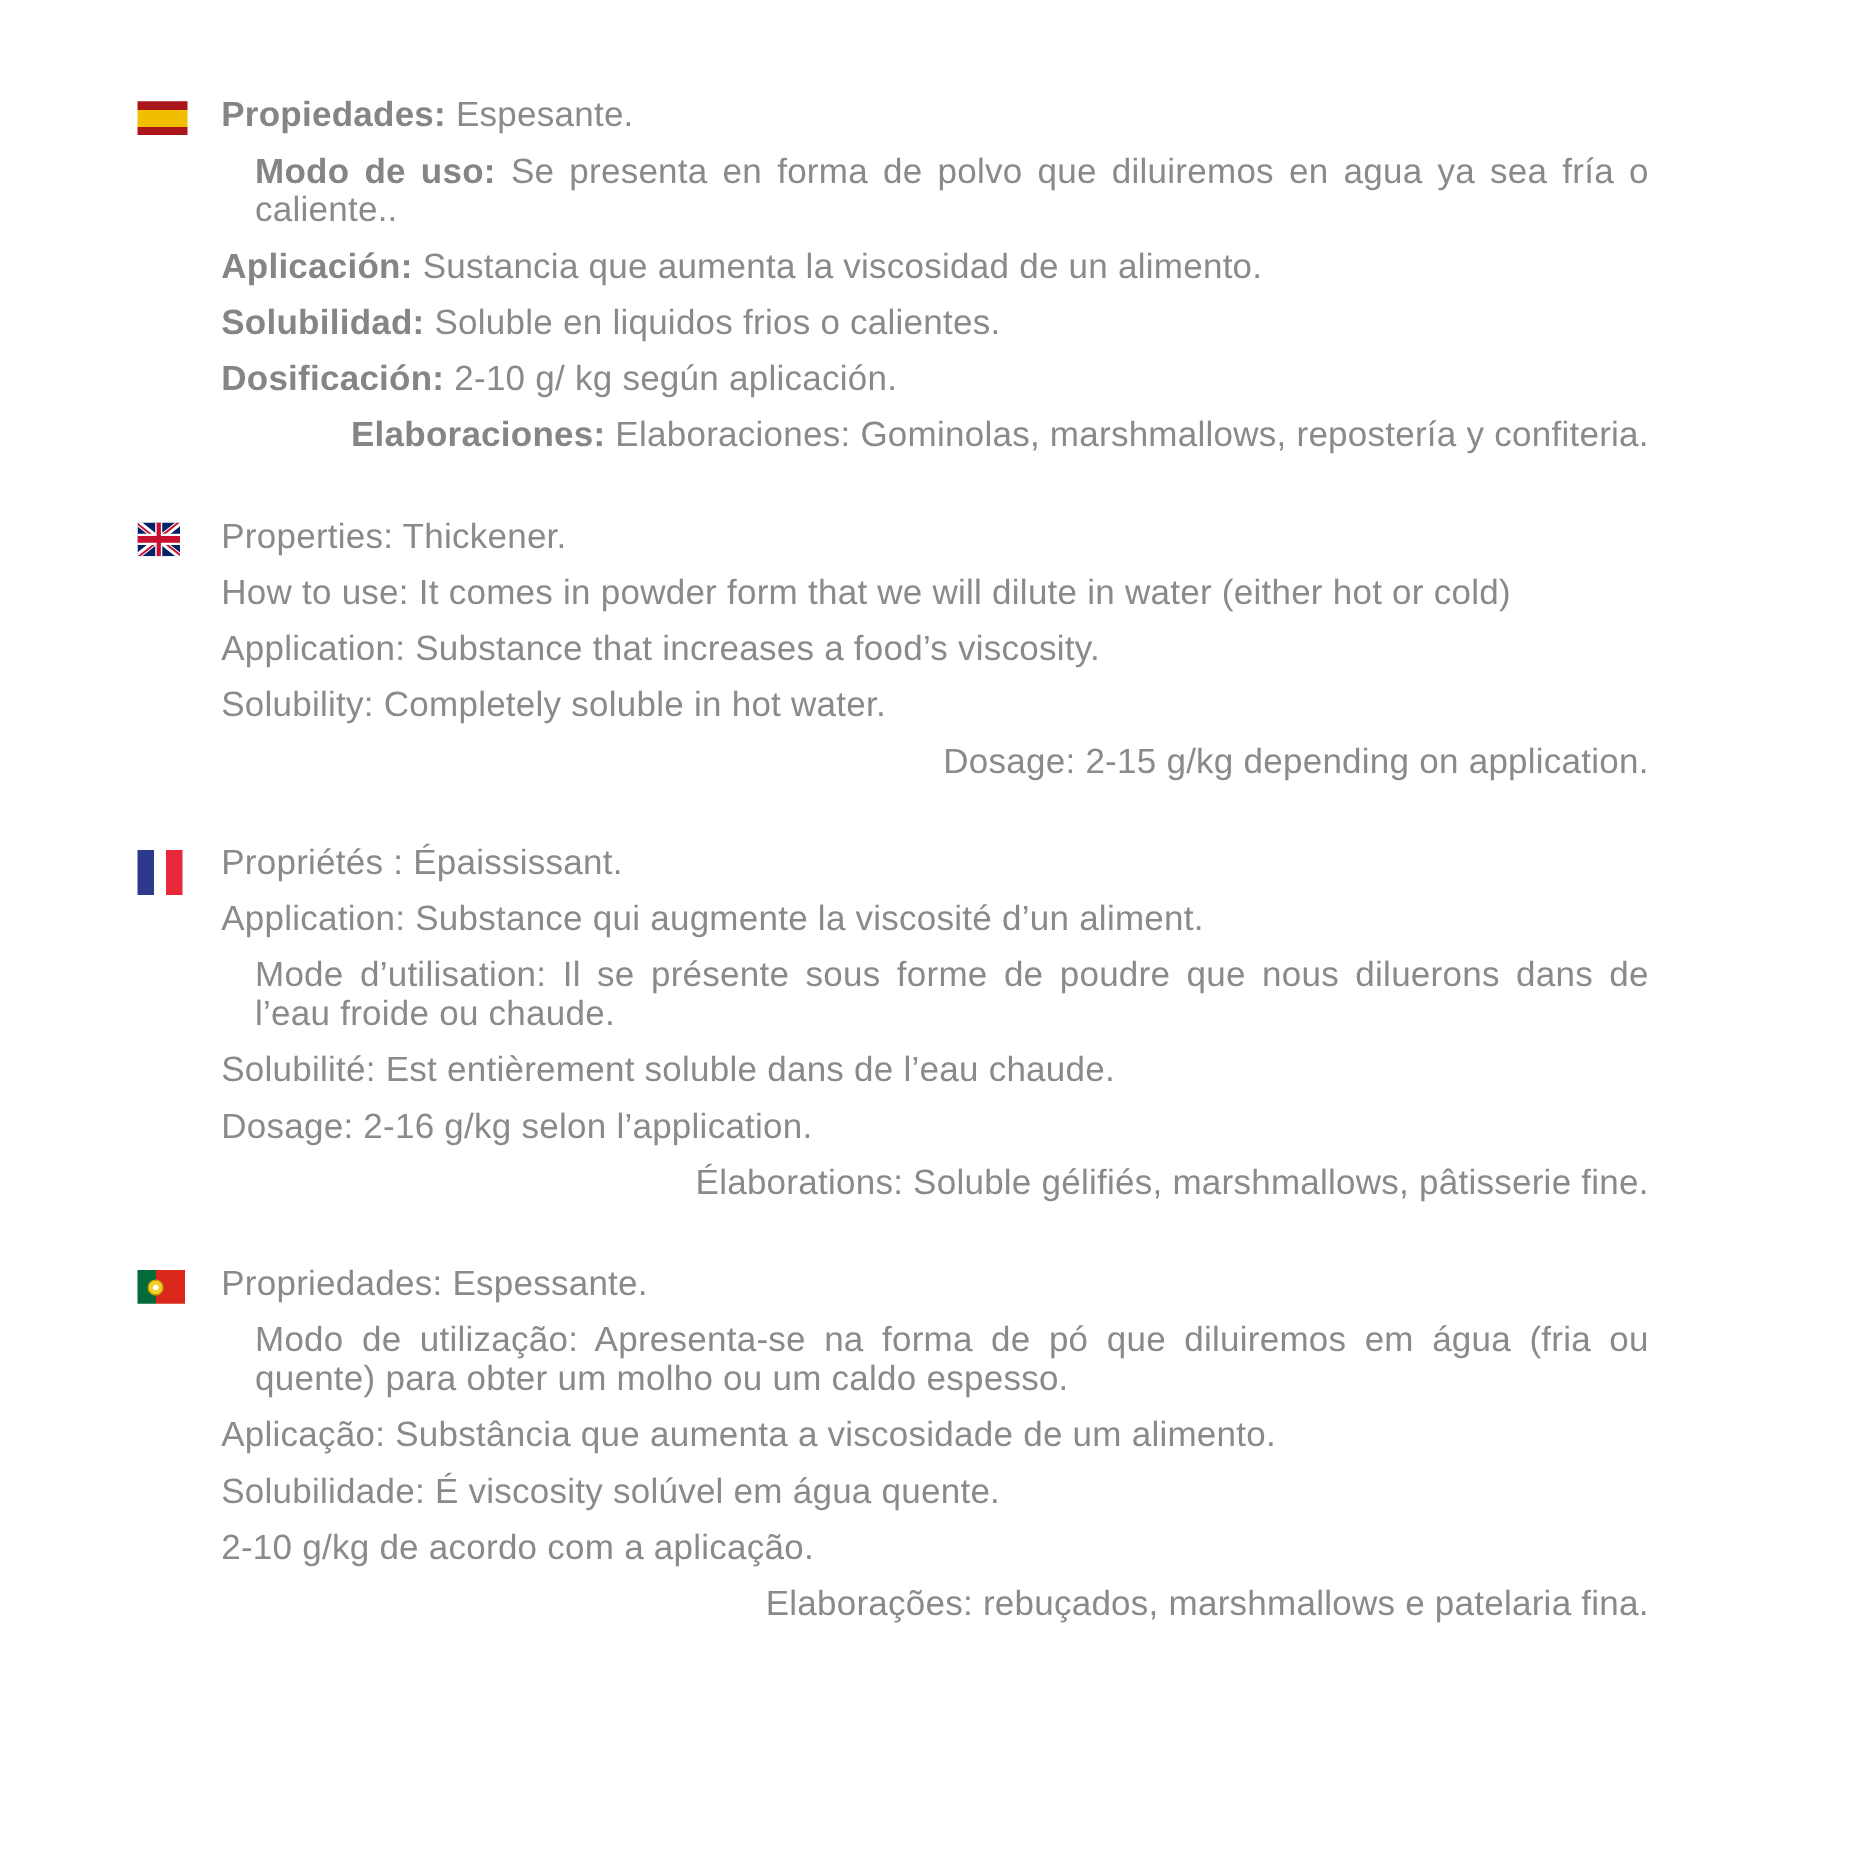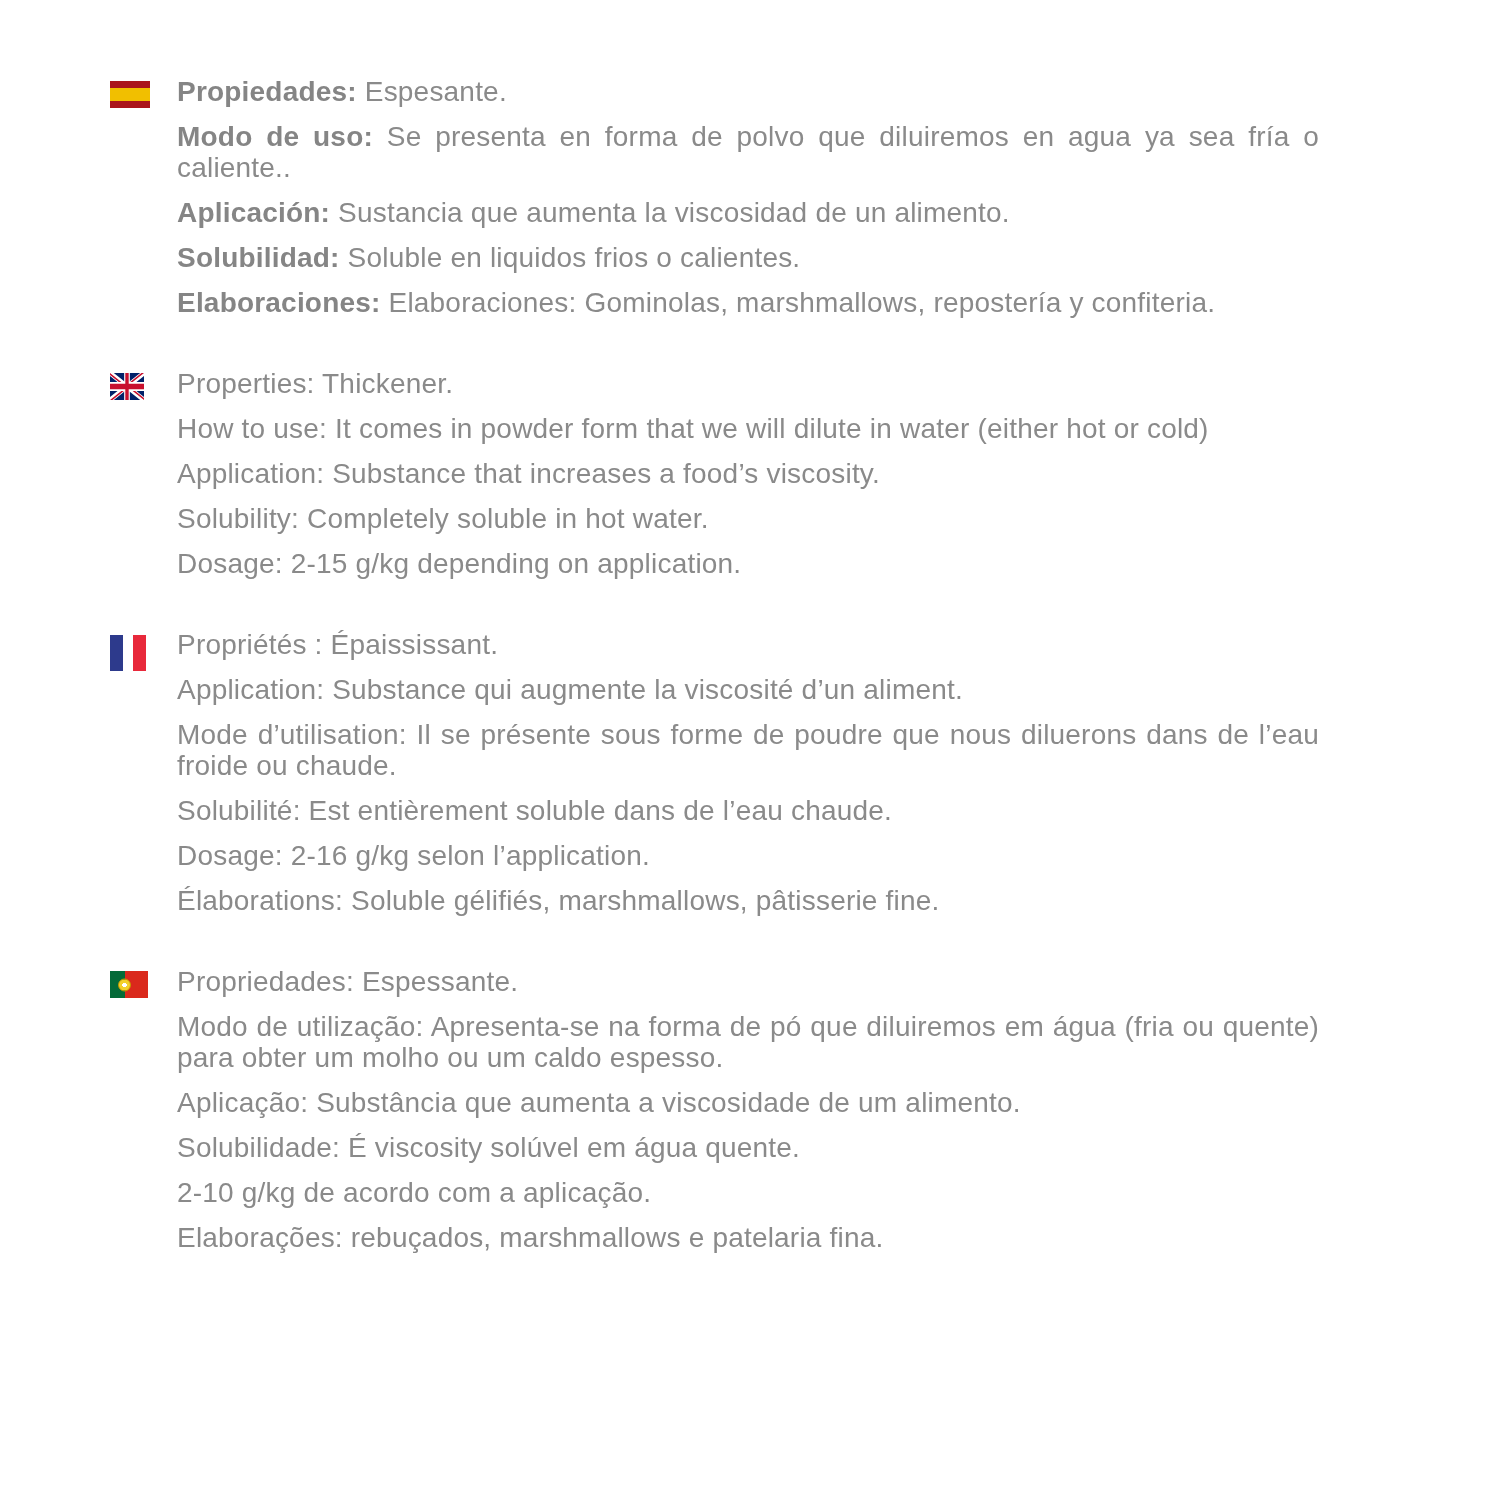--- a/index.html
+++ b/index.html
@@ -31,22 +31,22 @@
     flex: 1;
     min-width: 0;
   }
   .row {
     margin: 0 0 14px 0;
     font-size: 28px;
     line-height: 31px;
     color: #8a8a8a;
     letter-spacing: 0.2px;
   }
-  .row:last-child { margin-bottom: 0; }
-  .row.justify { text-align: justify; }
+  .row:last-child { margin-bottom: 0; text-align: right; }
+  .row.justify { text-align: justify; margin-left: 27px; }
   .lbl-bold { font-weight: 700; color: #858585; }
 
   
   .flag { position: relative; margin-top: 5px; }
   .flag-es {
     width: 40px; height: 27px;
     background: linear-gradient(to bottom,
       #AA151B 0 25%, #F1BF00 25% 75%, #AA151B 75% 100%);
   }
   .flag-gb { width: 34px; height: 27px; }
@@ -79,20 +79,21 @@
 
   <div class="lang-section">
     <div class="flag-col">
       <div class="flag flag-es"></div>
     </div>
     <div class="content-col">
       <p class="row"><span class="lbl-bold">Propiedades:</span> <span>Espesante.</span></p>
       <p class="row justify"><span class="lbl-bold">Modo de uso:</span> <span>Se presenta en forma de polvo que diluiremos en agua ya sea fría o caliente..</span></p>
       <p class="row"><span class="lbl-bold">Aplicación:</span> <span>Sustancia que aumenta la viscosidad de un alimento.</span></p>
       <p class="row"><span class="lbl-bold">Solubilidad:</span> <span>Soluble en liquidos frios o calientes.</span></p>
+      <p class="row"><span class="lbl-bold">Dosificación:</span> <span>2-10 g/ kg según aplicación.</span></p>
       <p class="row"><span class="lbl-bold">Elaboraciones:</span> <span>Elaboraciones: Gominolas, marshmallows, repostería y confiteria.</span></p>
     </div>
   </div>
 
   <div class="lang-section">
     <div class="flag-col">
       <div class="flag flag-gb">
         <svg viewBox="0 0 60 30" preserveAspectRatio="none">
           <clipPath id="ukCorners">
               <path d="M30,15 h30 v15 z v15 h-30 z h-30 v-15 z v-15 h30 z"></path>

